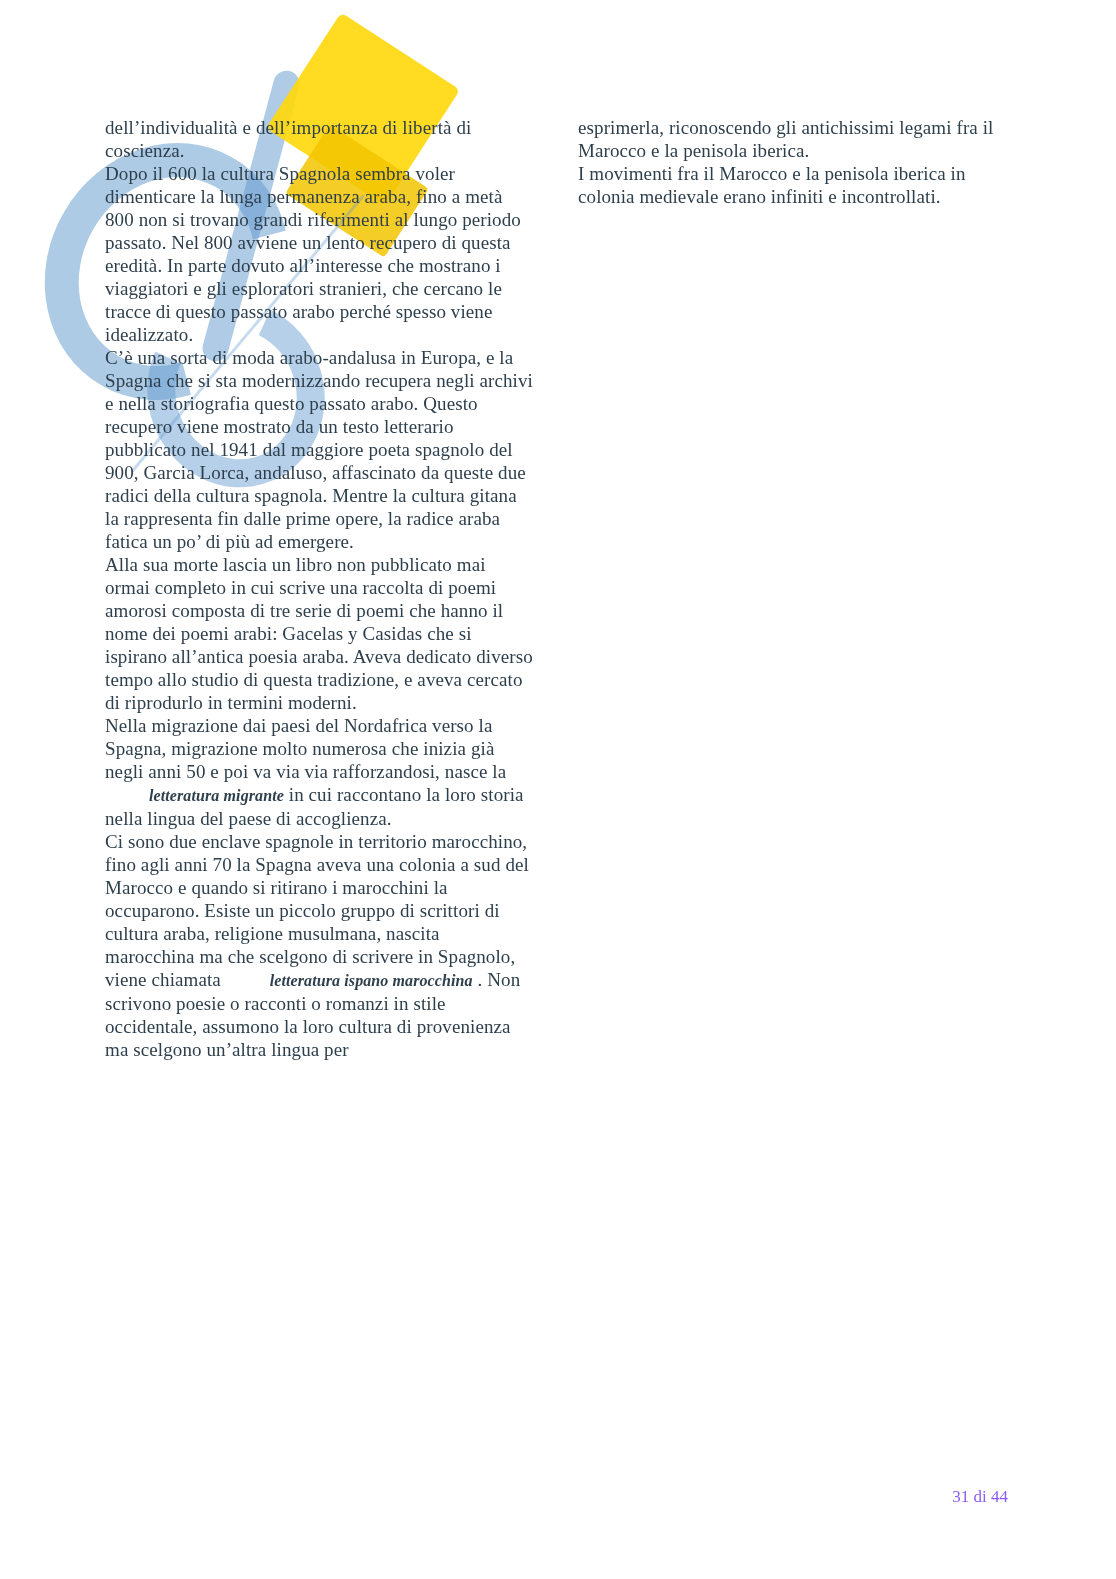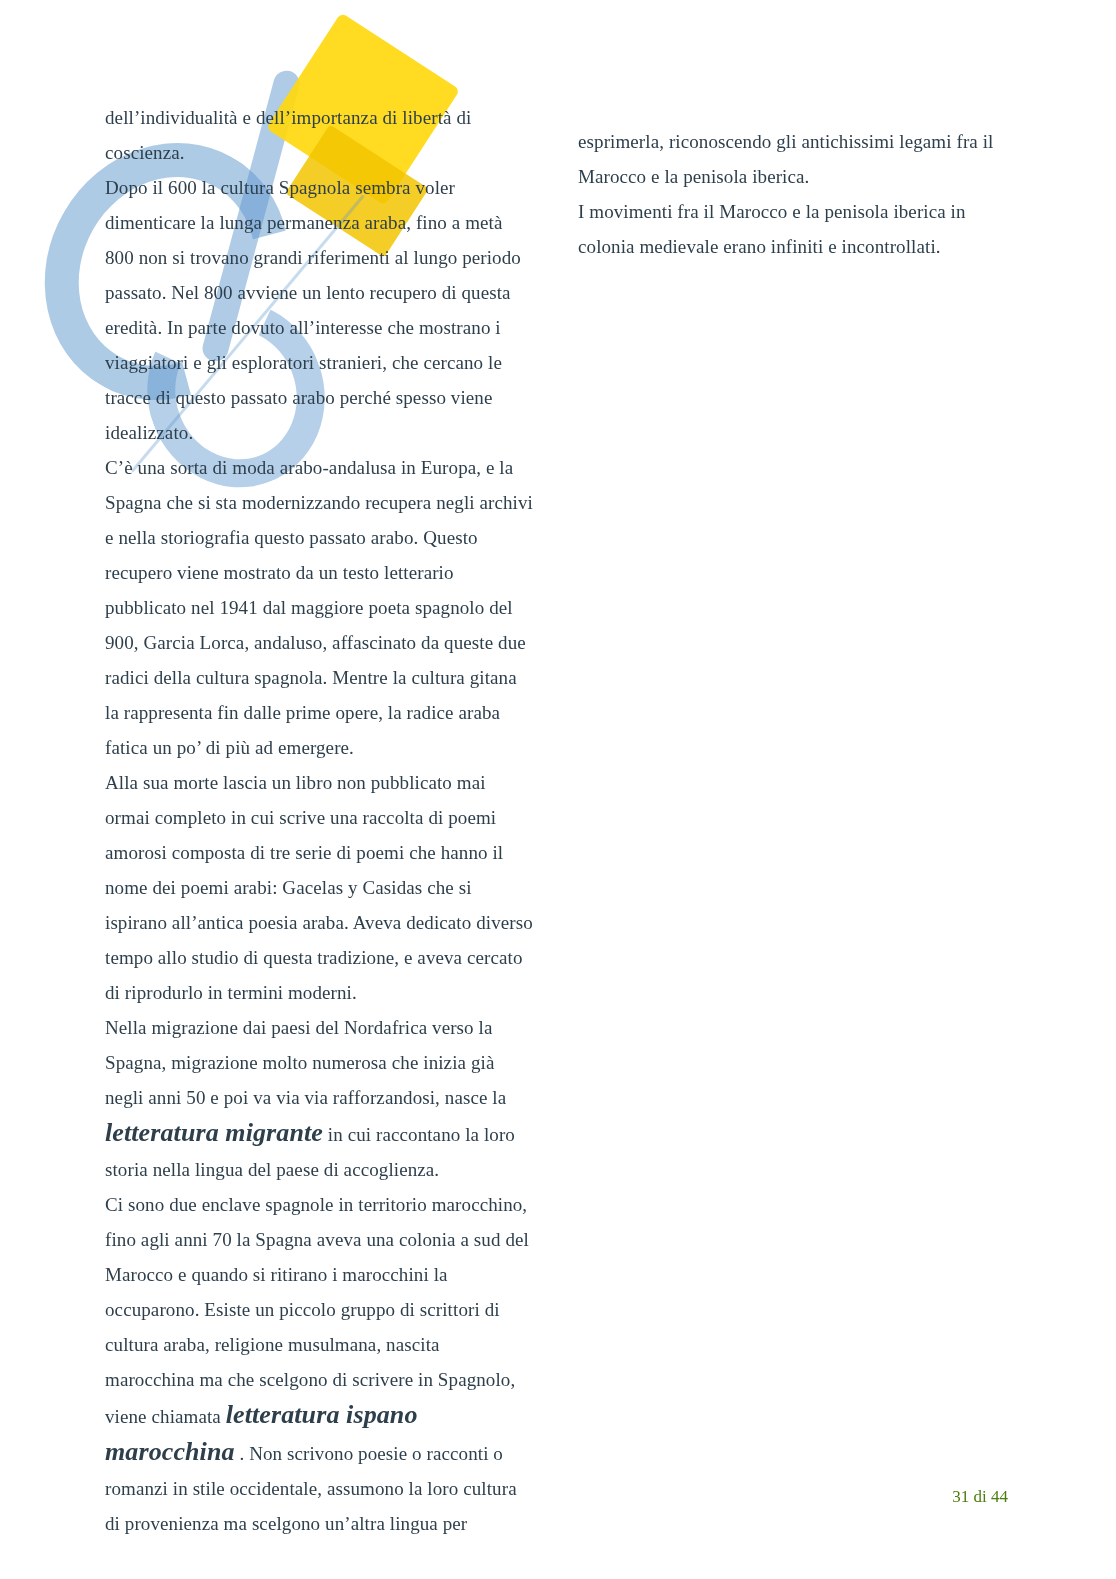--- a/index.html
+++ b/index.html
@@ -72,44 +72,45 @@
     left: 132px; top: 470px;
     width: 360px; height: 3px;
     background: rgba(95, 152, 206, 0.35);
     transform: rotate(-50deg);
     transform-origin: left center;
   }
 
   
   .col {
     position: absolute;
-    top: 100px;
+    top: 116px;
     z-index: 1;
     font-size: 19px;
-    line-height: 35px;
+    line-height: 23px;
     letter-spacing: 0.1px;
     font-family: Liberation Serif, serif;
   }
   .col-left  { left: 105px; width: 428px; }
-  .col-right { left: 578px; width: 432px; margin-top: 24px; }
+  .col-right { left: 578px; width: 432px; }
 
   p.para { margin: 0; padding: 0; }
   .bi {
     font-weight: bold;
     font-style: italic;
-    font-size: 26px;
+    font-size: 16px;
+    margin-left: 44px;
   }
 
   .footer {
     position: absolute;
     top: 1487px;
     right: 108px;
     z-index: 1;
     font-size: 17px;
-    color: #4d7c0f;
+    color: #8b5cf6;
   }
 </style>
 </head>
 <body>
 
 <div class="watermark">
   <div class="wm-arc1"></div>
   <div class="wm-stem"></div>
   <div class="wm-arc2"></div>
   <div class="wm-note1"></div>

